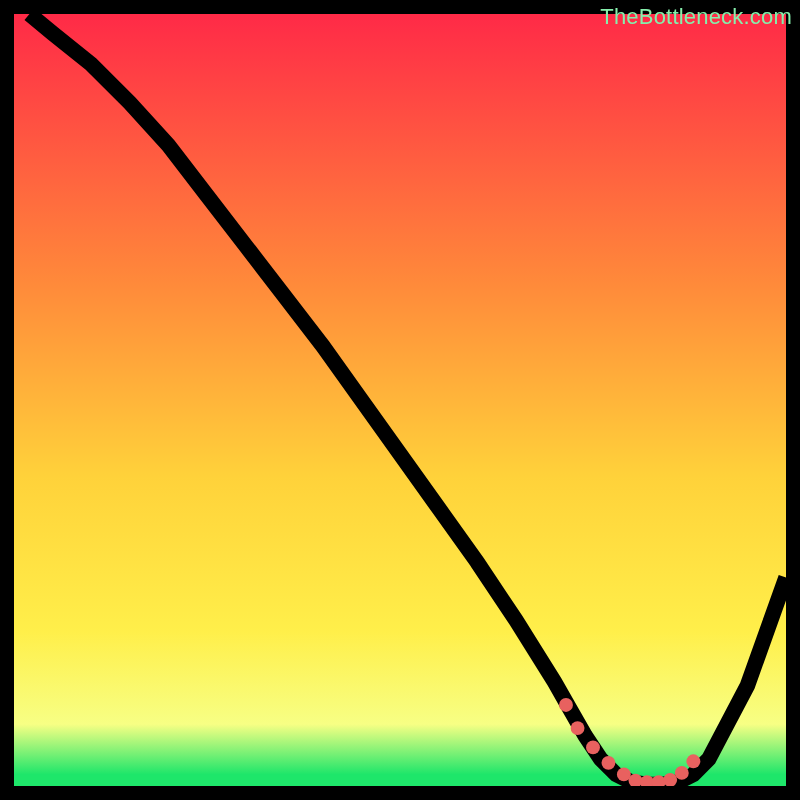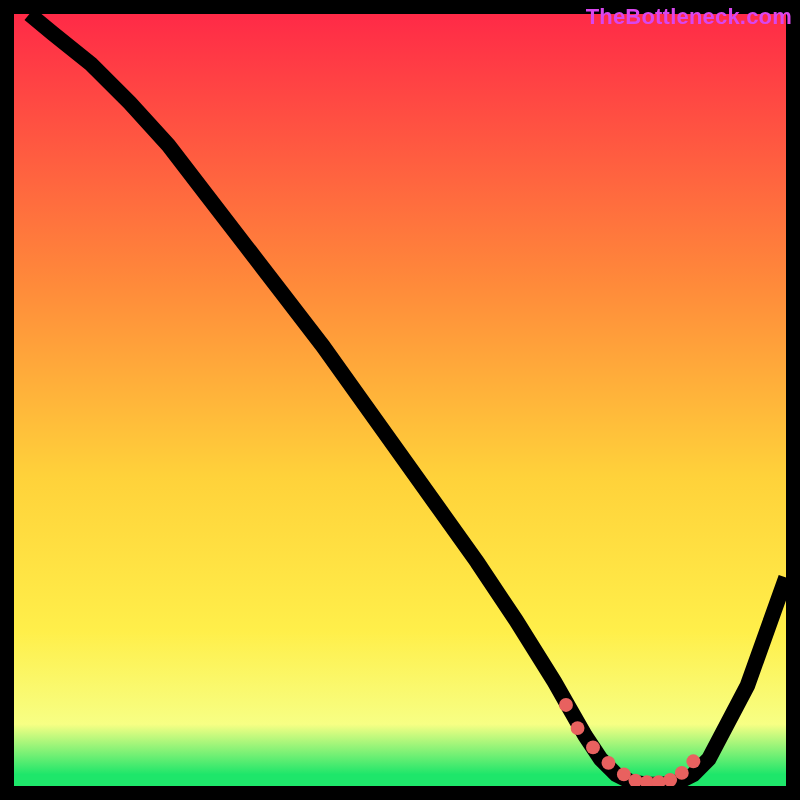--- a/index.html
+++ b/index.html
@@ -14,23 +14,23 @@
   .frame {
     position: relative;
     width: 800px;
     height: 800px;
     background: #000000;
   }
   .watermark {
     position: absolute;
     top: 4px;
     right: 8px;
-    color: #d946ef;
+    color: #86efac;
     font-size: 22px;
-    font-weight: 700;
+    font-weight: 400;
     letter-spacing: 0.2px;
     z-index: 3;
     user-select: none;
   }
   svg.plot {
     position: absolute;
     left: 14px;
     top: 14px;
     width: 772px;
     height: 772px;

